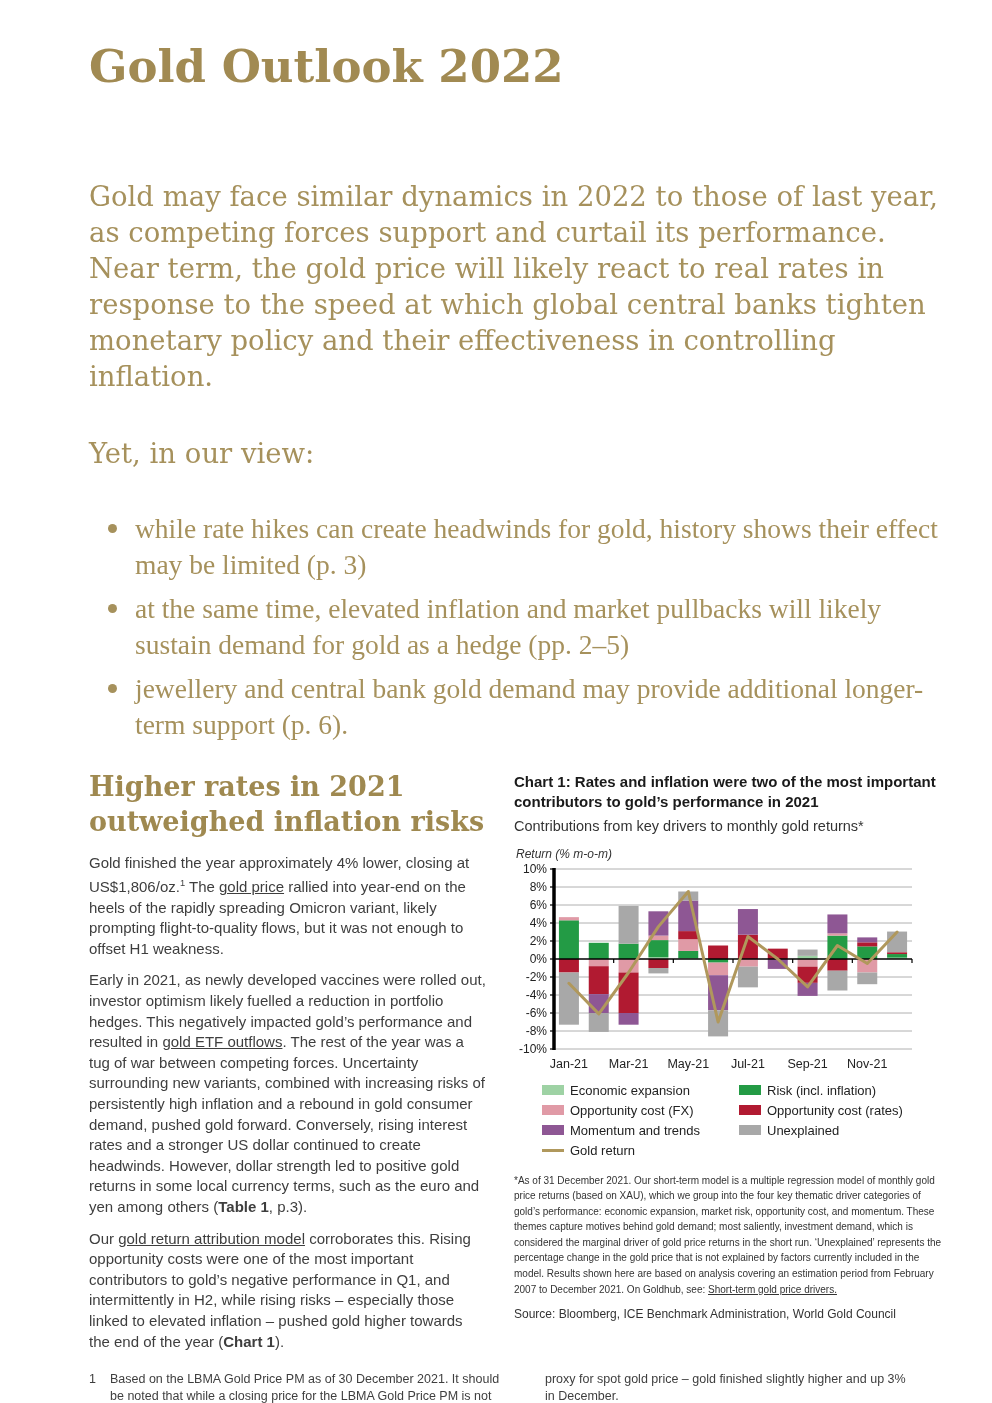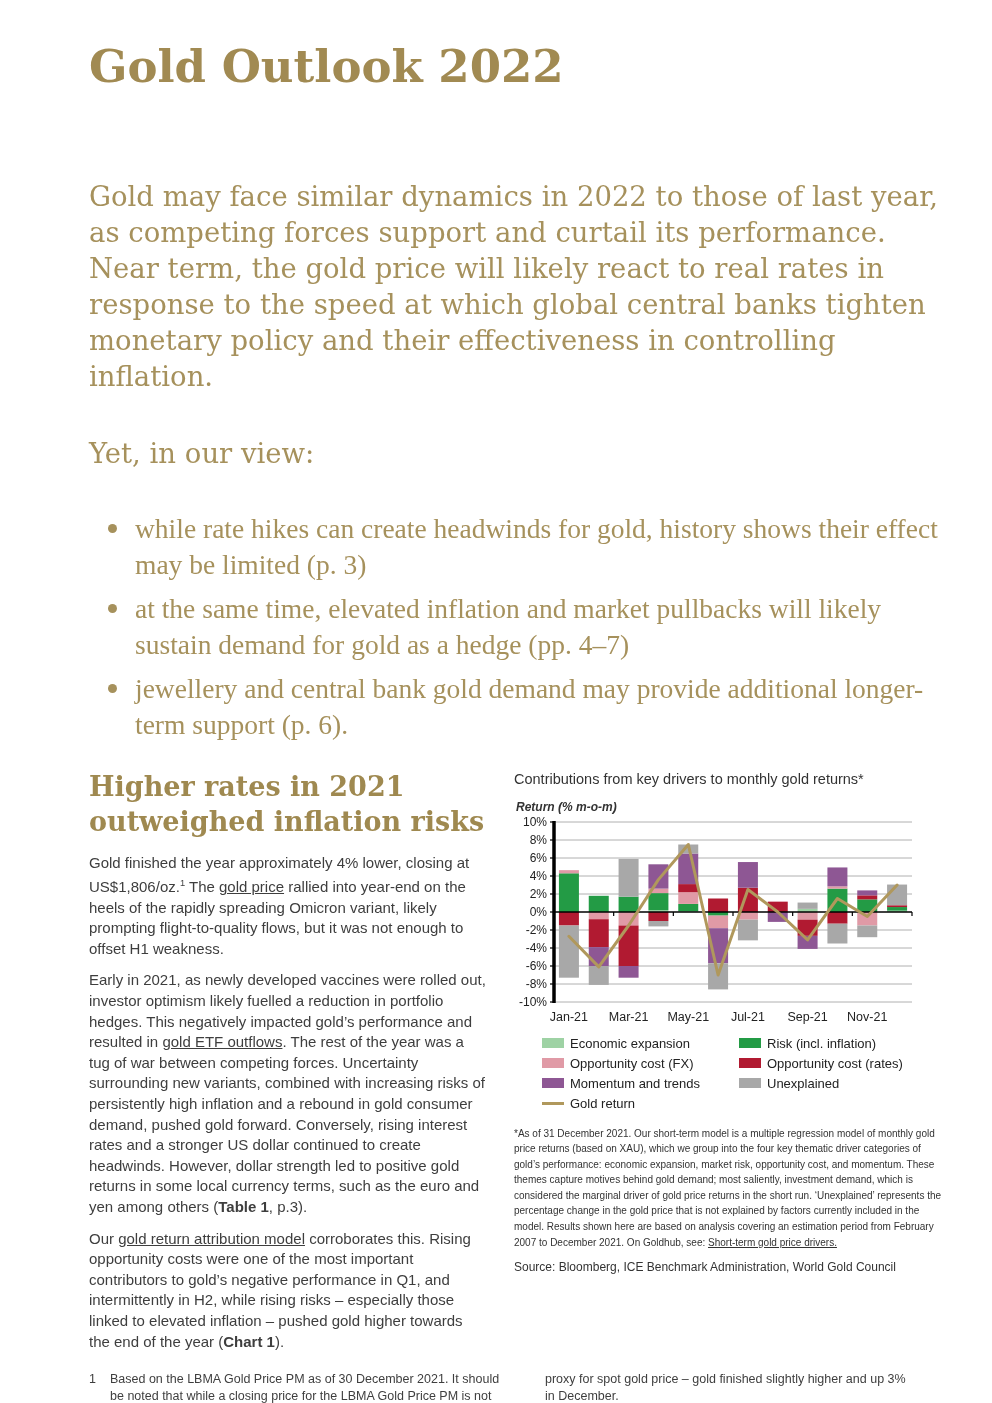--- a/index.html
+++ b/index.html
@@ -19,21 +19,21 @@
   .col-left{width:397px;flex:none;}
   .col-right{width:433px;flex:none;}
   h2.section{font-family:"DejaVu Serif",serif;font-weight:700;font-size:27px;line-height:35px;
         color:#9f8950;margin:4px 0 14px 0;}
   .body-p{font-size:15px;line-height:20.6px;margin:0 0 11px 0;}
   .u{text-decoration:underline;}
   .b{font-weight:700;}
   sup{font-size:0.62em;}
   .chart-title{font-size:15px;line-height:20px;font-weight:700;color:#1a1a1a;margin:7px 0 0 0;}
   .chart-subtitle{font-size:14.5px;color:#333;margin:6px 0 13px 0;}
-  .axis-label{font-size:12px;font-style:italic;color:#333;margin:0 0 2px 2px;font-weight:bold;}
+  .axis-label{font-size:12px;font-style:italic;color:#333;margin:0 0 2px 2px;}
   svg{display:block;}
   svg text{font-family:"Liberation Sans",sans-serif;}
   .legend{display:grid;grid-template-columns:197px auto;gap:5px 0;margin:8px 0 0 28px;
         font-size:13px;color:#222;text-align:center;}
   .legend-item{display:flex;align-items:center;gap:6px;}
   .legend-swatch{width:22px;height:10px;flex:none;}
   .legend-line{width:22px;height:3px;flex:none;}
   .chart-footnote{font-size:10px;line-height:15.6px;color:#333;margin:15px 0 0 0;}
   .chart-source{font-size:12px;color:#333;margin:10px 0 0 0;}
   .footnotes{display:flex;margin-top:auto;padding-top:8px;font-size:12.5px;line-height:16.5px;}
@@ -46,34 +46,35 @@
 
 <div class="page">
 
   <h1 class="title">Gold Outlook 2022</h1>
 
   <p class="lead intro">Gold may face similar dynamics in 2022 to those of last year, as competing forces support and curtail its performance. Near term, the gold price will likely react to real rates in response to the speed at which global central banks tighten monetary policy and their effectiveness in controlling inflation.</p>
   <p class="lead viewlead">Yet, in our view:</p>
 
   <ul class="bullets lead">
     <li>while rate hikes can create headwinds for gold, history shows their effect may be limited (p. 3)</li>
-    <li>at the same time, elevated inflation and market pullbacks will likely sustain demand for gold as a hedge (pp. 4–7)</li>
+    <li>at the same time, elevated inflation and market pullbacks will likely sustain demand for gold as a hedge (pp. 2–5)</li>
     <li>jewellery and central bank gold demand may provide additional longer-term support (p. 6).</li>
   </ul>
 
   <div class="columns">
 
     <div class="col-left">
       <h2 class="section">Higher rates in 2021 outweighed inflation risks</h2>
       <p class="body-p"><span>Gold finished the year approximately 4% lower, closing at US$1,806/oz.</span><sup>1</sup><span> The </span><span class="u">gold price</span><span> rallied into year-end on the heels of the rapidly spreading Omicron variant, likely prompting flight-to-quality flows, but it was not enough to offset H1 weakness.</span></p>
       <p class="body-p"><span>Early in 2021, as newly developed vaccines were rolled out, investor optimism likely fuelled a reduction in portfolio hedges. This negatively impacted gold’s performance and resulted in </span><span class="u">gold ETF outflows</span><span>. The rest of the year was a tug of war between competing forces. Uncertainty surrounding new variants, combined with increasing risks of persistently high inflation and a rebound in gold consumer demand, pushed gold forward. Conversely, rising interest rates and a stronger US dollar continued to create headwinds. However, dollar strength led to positive gold returns in some local currency terms, such as the euro and yen among others (</span><span class="b">Table 1</span><span>, p.3).</span></p>
       <p class="body-p"><span>Our </span><span class="u">gold return attribution model</span><span> corroborates this. Rising opportunity costs were one of the most important contributors to gold’s negative performance in Q1, and intermittently in H2, while rising risks – especially those linked to elevated inflation – pushed gold higher towards the end of the year (</span><span class="b">Chart 1</span><span>).</span></p>
     </div>
 
     <div class="col-right">
+      <p class="chart-title">Chart 1: Rates and inflation were two of the most important contributors to gold’s performance in 2021</p>
       <p class="chart-subtitle">Contributions from key drivers to monthly gold returns*</p>
       <div class="axis-label">Return (% m-o-m)</div>
       <div id="chart-plot">
           <svg viewBox="0 0 433 212" style="width: 433px;">
             <line x1="40" y1="186" x2="398" y2="186" stroke="#9d9d9d" stroke-width="0.8"></line>
             <line x1="36" y1="186" x2="40" y2="186" stroke="#000" stroke-width="1.2"></line>
             <text x="33" y="190" text-anchor="end" font-size="12" fill="#222">-10%</text>
             <line x1="40" y1="168" x2="398" y2="168" stroke="#9d9d9d" stroke-width="0.8"></line>
             <line x1="36" y1="168" x2="40" y2="168" stroke="#000" stroke-width="1.2"></line>
             <text x="33" y="172" text-anchor="end" font-size="12" fill="#222">-8%</text>

